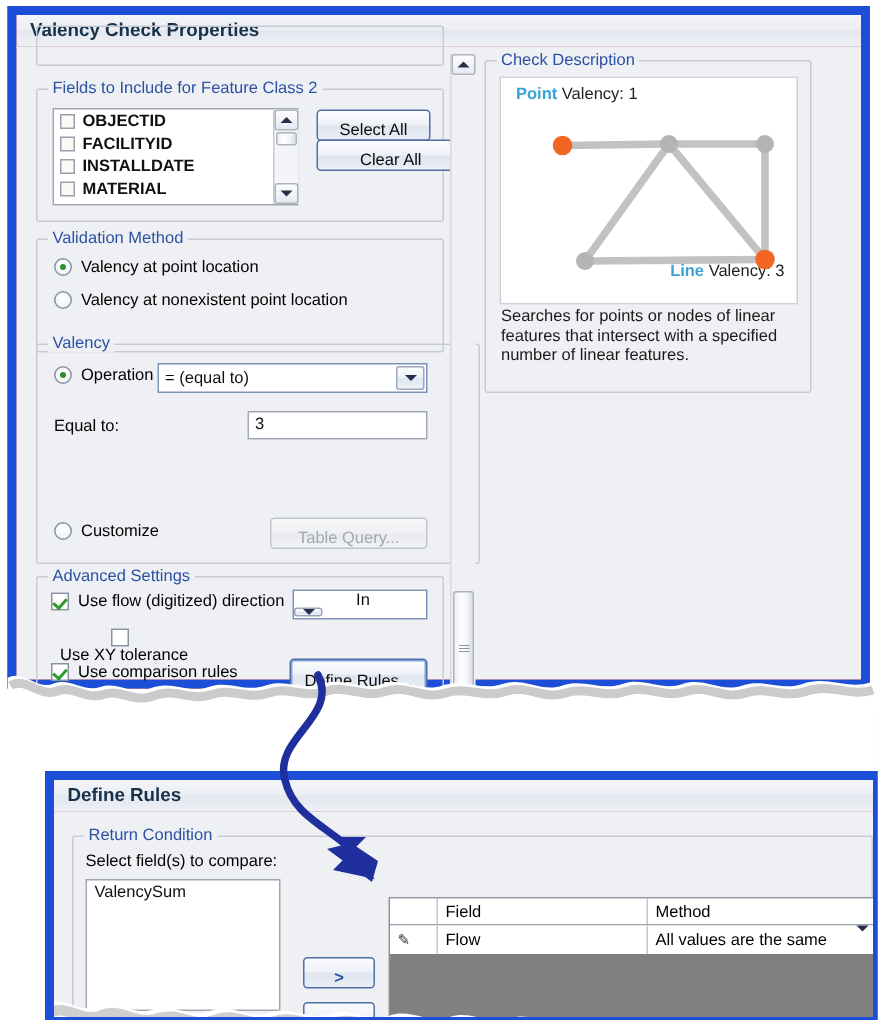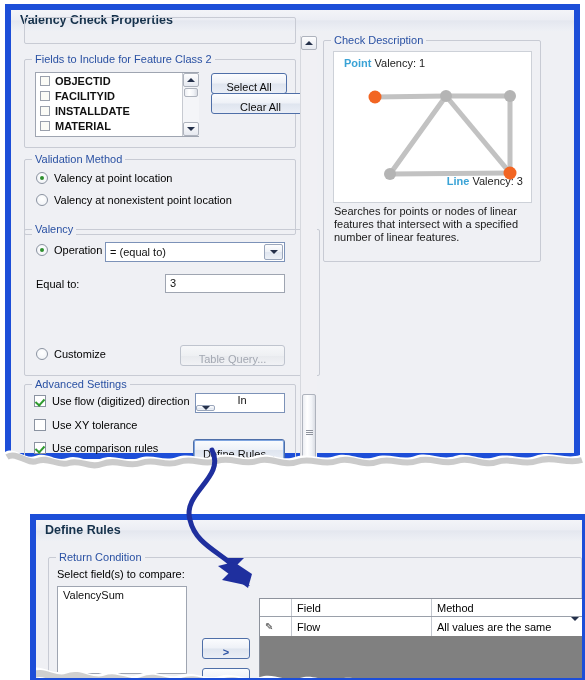--- a/index.html
+++ b/index.html
@@ -205,21 +205,21 @@
         <span class="check on"></span>
         <span class="lbl">Use flow (digitized) direction</span>
       </div>
       <div class="combo" style="left:170px;top:8px;width:90px;height:20px;flex-direction:column;">
         <span class="cval">In</span>
         <span class="cbtn">
           <span class="arrow-dn"></span>
         </span>
       </div>
 
-      <div class="row" style="left:9px;top:34px;">
+      <div class="row" style="left:9px;top:34px;flex-direction:column;">
         <span class="check"></span>
         <span class="lbl">Use XY tolerance</span>
       </div>
 
       <div class="row" style="left:9px;top:57px;">
         <span class="check on"></span>
         <span class="lbl">Use comparison rules</span>
       </div>
       <div class="btn focus" style="left:168px;top:54px;width:92px;height:22px;">
         <span>Define Rules...</span>

